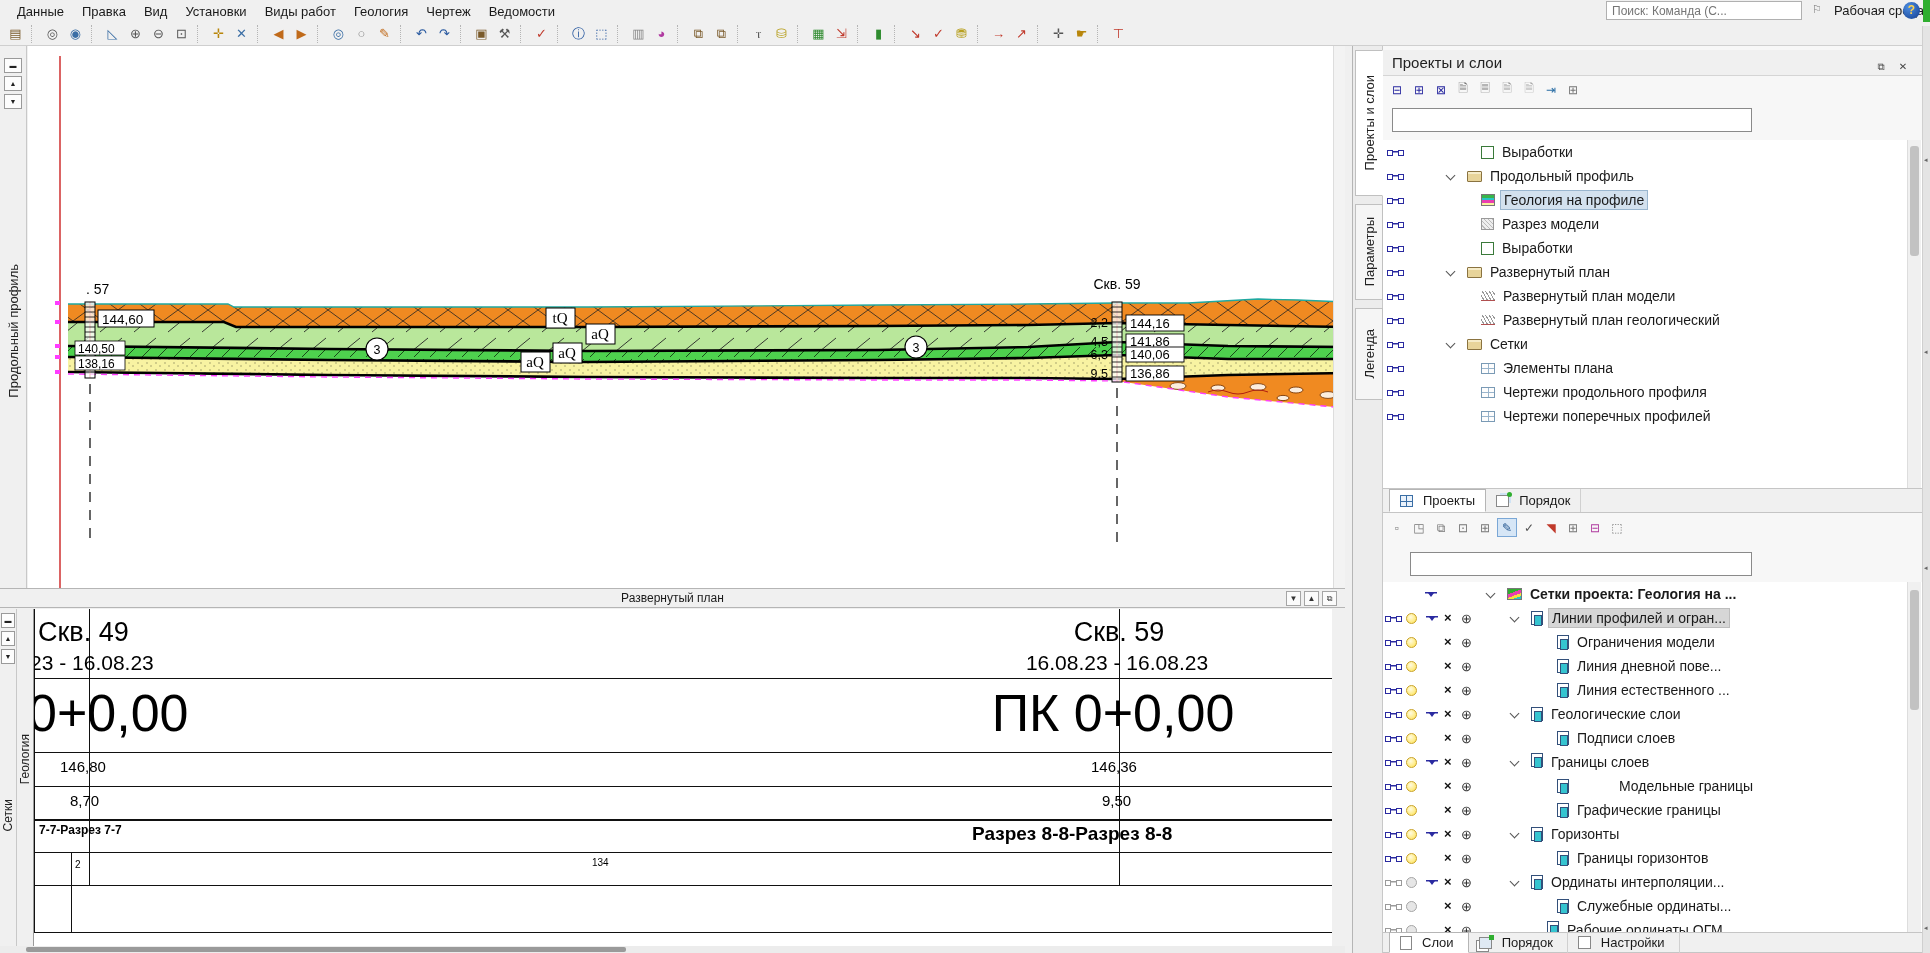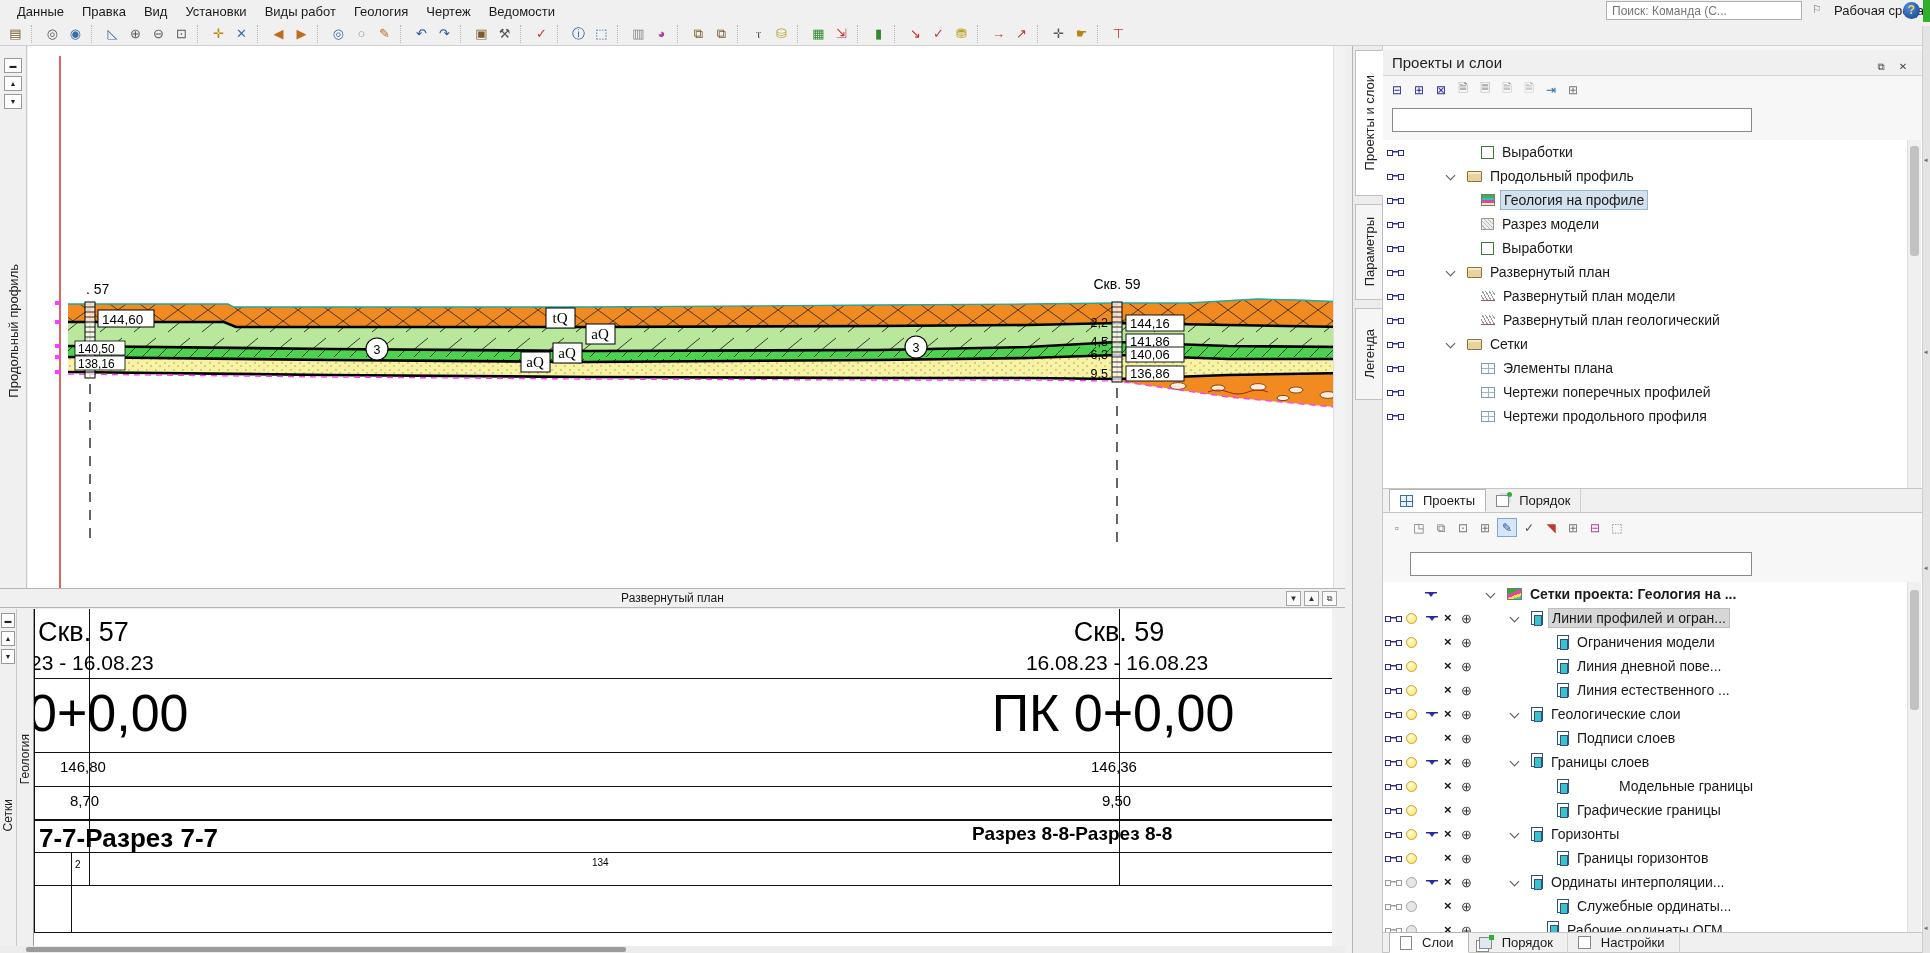--- a/index.html
+++ b/index.html
@@ -363,31 +363,31 @@
 
     <div class="hl" style="top:69px;"></div>
     <div class="hl" style="top:143px;"></div>
     <div class="hl" style="top:177px;"></div>
     <div class="hl" style="top:210px;height:2px;"></div>
     <div class="hl" style="top:243px;"></div>
     <div class="hl" style="top:276px;"></div>
     <div class="hl" style="top:323px;"></div>
     <div class="vl" style="left:37px;top:243px;height:80px;"></div>
 
-    <div class="bp-txt" style="left:4px;top:8px;font-size:27px;">Скв. 57</div>
+    <div class="bp-txt" style="left:4px;top:8px;font-size:27px;">Скв. 49</div>
     <div class="bp-txt" style="left:-4px;top:42px;font-size:21px;">23 - 16.08.23</div>
     <div class="bp-txt" style="left:-6px;top:74px;font-size:52px;">0+0,00</div>
     <div class="bp-txt" style="left:1085px;top:8px;font-size:27px;transform:translateX(-50%);">Скв. 59</div>
     <div class="bp-txt" style="left:1083px;top:42px;font-size:21px;transform:translateX(-50%);">16.08.23 - 16.08.23</div>
     <div class="bp-txt" style="left:1079px;top:74px;font-size:52px;transform:translateX(-50%);">ПК 0+0,00</div>
     <div class="bp-txt" style="left:26px;top:149px;font-size:15px;">146,80</div>
     <div class="bp-txt" style="left:1057px;top:149px;font-size:15px;">146,36</div>
     <div class="bp-txt" style="left:36px;top:183px;font-size:15px;">8,70</div>
     <div class="bp-txt" style="left:1068px;top:183px;font-size:15px;">9,50</div>
-    <div class="bp-txt" style="left:5px;top:214px;font-size:26px;font-weight:bold;">7-7-Разрез 7-7</div>
+    <div class="bp-txt" style="left:5px;top:214px;font-size:12px;font-weight:bold;">7-7-Разрез 7-7</div>
     <div class="bp-txt" style="left:938px;top:214px;font-size:19px;font-weight:bold;">Разрез 8-8-Разрез 8-8</div>
     <div class="bp-txt" style="left:41px;top:250px;font-size:10px;">2</div>
     <div class="bp-txt" style="left:558px;top:248px;font-size:10px;">134</div>
   </div>
   <div id="bp-scroll" class="abs">
       <div class="thumb"></div>
     </div>
 
   <div id="rp-tabstrip" class="abs">
     <div class="rp-vtab active" style="top:4px;height:146px;">
@@ -538,32 +538,32 @@
             </span>
           </div>
 
           <div class="trow">
             <span class="gut" style="left:4px;">
               <span class="g-lnk"></span>
             </span>
 
             <span class="pt-slot" style="position: absolute; left: 98px; top: 0px; width: 100%; height: 100%; display: flex; align-items: center;">
               <span class="ticon tico-grid"></span>
-              <span class="tlabel">Чертежи поперечных профилей</span>
+              <span class="tlabel">Чертежи продольного профиля</span>
             </span>
           </div>
 
           <div class="trow">
             <span class="gut" style="left:4px;">
               <span class="g-lnk"></span>
             </span>
 
             <span class="pt-slot" style="position: absolute; left: 98px; top: 0px; width: 100%; height: 100%; display: flex; align-items: center;">
               <span class="ticon tico-grid"></span>
-              <span class="tlabel">Чертежи продольного профиля</span>
+              <span class="tlabel">Чертежи поперечных профилей</span>
             </span>
           </div>
         </div>
     </div>
 
     <div class="rp-tabsbar" style="top:442px;text-align:center;">
       <div style="display:flex;">
 
           <div class="rp-tab active" style="background: rgb(255, 255, 255);">
             <span class="ticon tico-projects"></span>

